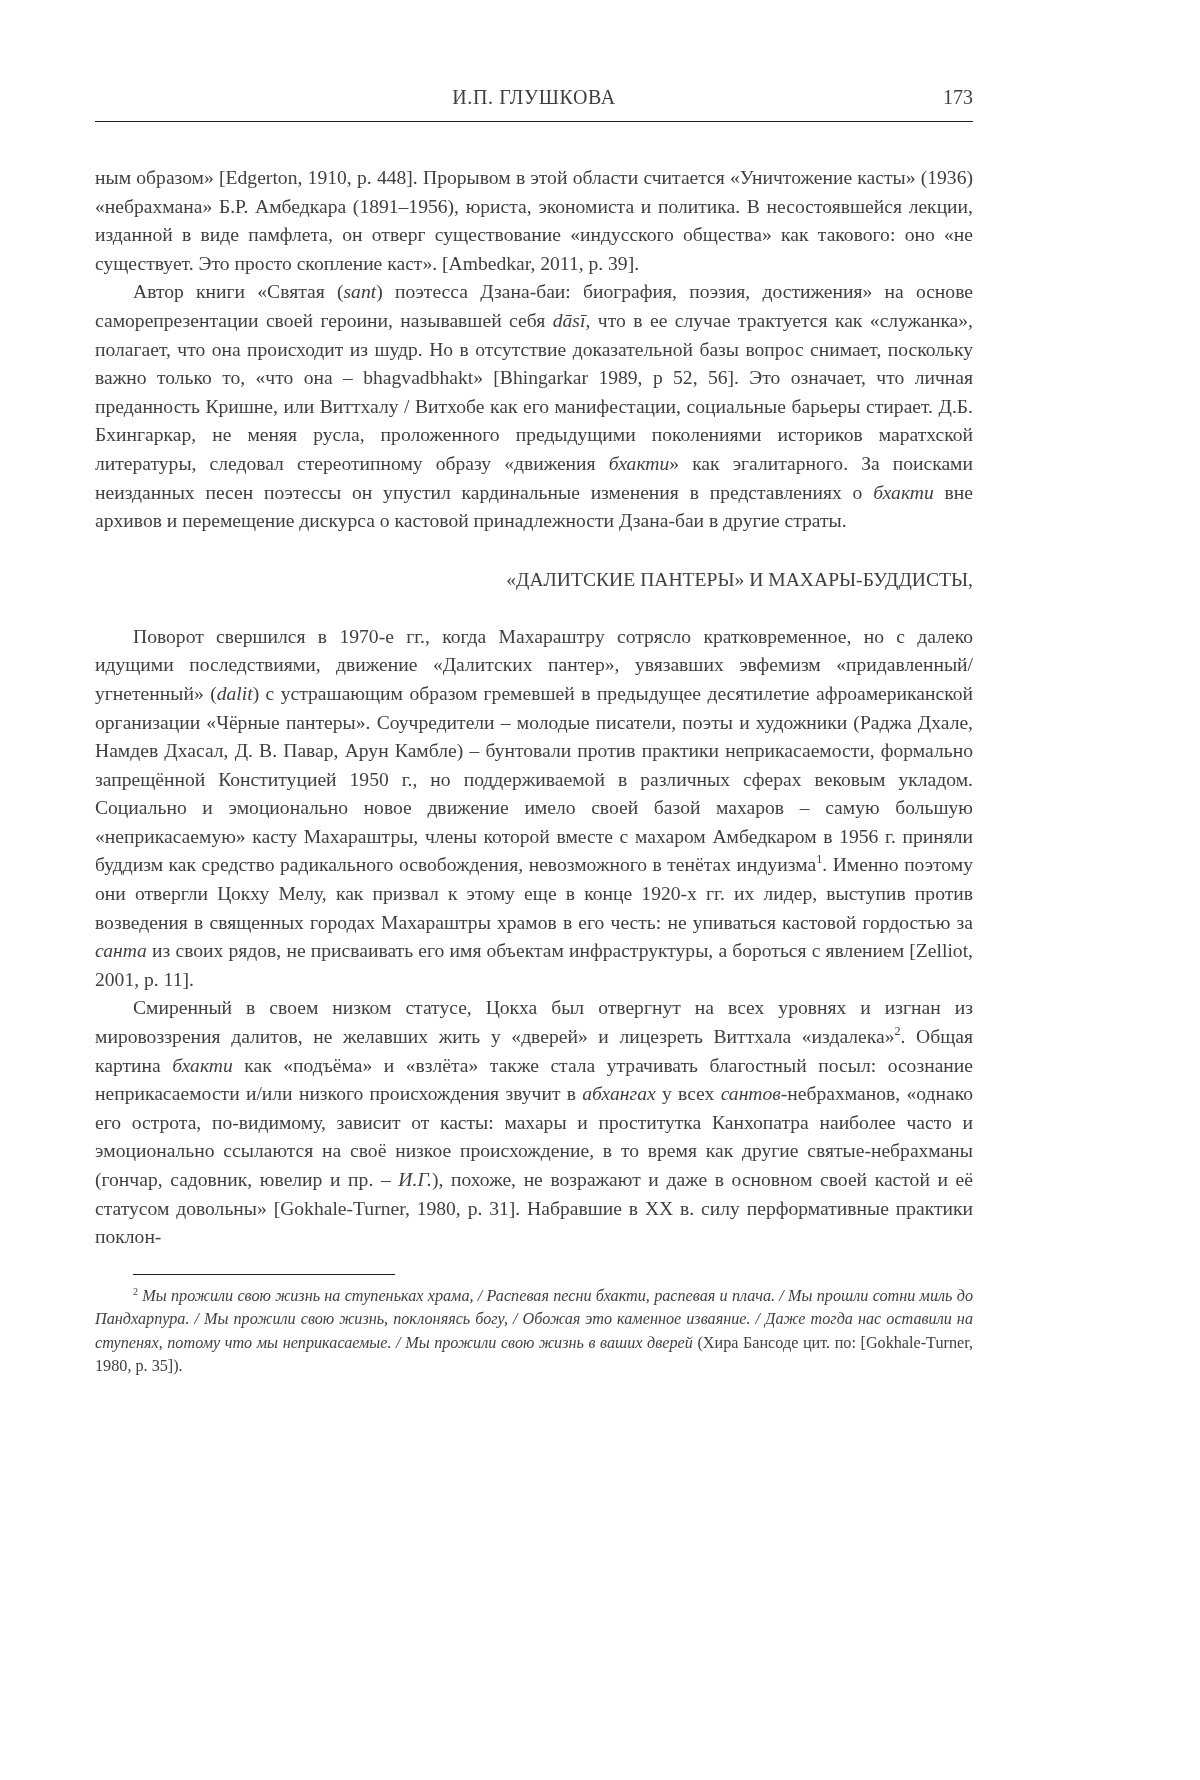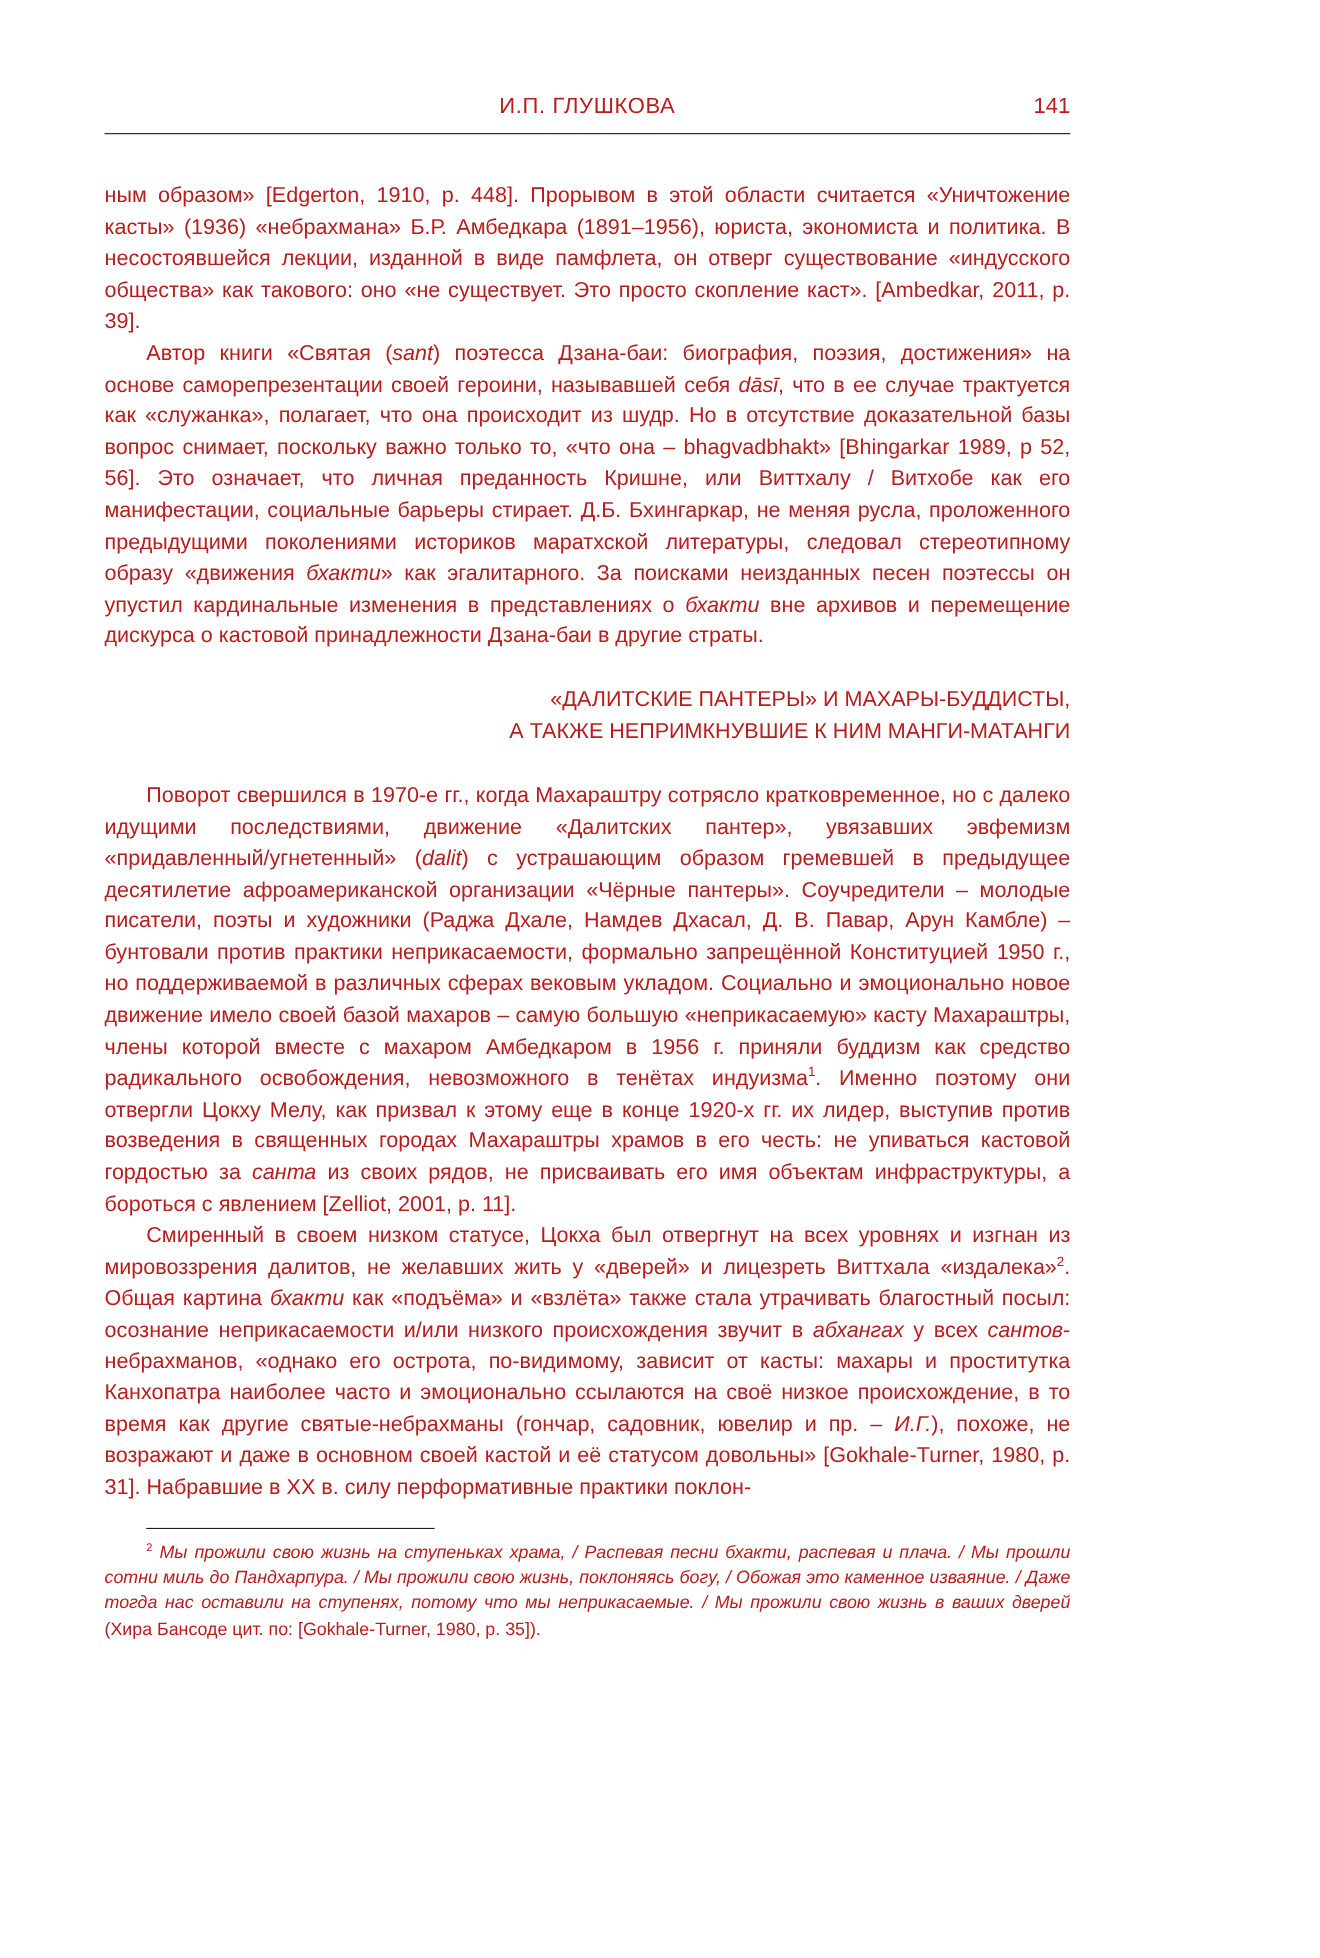--- a/index.html
+++ b/index.html
@@ -3,22 +3,22 @@
 <meta charset="utf-8">
 <style>
   * { box-sizing: border-box; }
   html, body { margin: 0; padding: 0; background: #e8e8e8; }
   .page {
     position: relative;
     width: 1200px;
     height: 1780px;
     margin: 0 auto;
     background: #ffffff;
-    font-family: Liberation Sans, sans-serif;
-    color: #b91c1c;
+    font-family: Liberation Serif, serif;
+    color: #404040;
     overflow: hidden;
   }
   .content {
     position: absolute;
     left: 95px;
     top: 86px;
     width: 878px;
   }
   .page-header { position: relative; height: 28px; }
   .running-title {
@@ -73,31 +73,30 @@
   .footnote { margin: 0; text-indent: 38px; }
 </style>
 </head>
 <body>
 
 <div class="page">
   <div class="content">
 
     <header class="page-header">
       <div class="running-title">И.П. ГЛУШКОВА</div>
-      <div class="page-number">141</div>
+      <div class="page-number">173</div>
     </header>
 
     <hr class="header-rule">
 
     <main class="page-body" id="body-container">
         <p class="para"><span>ным образом» [Edgerton, 1910, p. 448]. Прорывом в этой области считается «Уничтожение касты» (1936) «небрахмана» Б.Р. Амбедкара (1891–1956), юриста, экономиста и политика. В несостоявшейся лекции, изданной в виде памфлета, он отверг существование «индусского общества» как такового: оно «не существует. Это просто скопление каст». [Ambedkar, 2011, p. 39].</span></p>
         <p class="para indent"><span>Автор книги «Святая (</span><span class="it">sant</span><span>) поэтесса Дзана-баи: биография, поэзия, достижения» на основе саморепрезентации своей героини, называвшей себя </span><span class="it">dāsī</span><span>, что в ее случае трактуется как «служанка», полагает, что она происходит из шудр. Но в отсутствие доказательной базы вопрос снимает, поскольку важно только то, «что она – bhagvadbhakt» [Bhingarkar 1989, p 52, 56]. Это означает, что личная преданность Кришне, или Виттхалу / Витхобе как его манифестации, социальные барьеры стирает. Д.Б. Бхингаркар, не меняя русла, проложенного предыдущими поколениями историков маратхской литературы, следовал стереотипному образу «движения </span><span class="it">бхакти</span><span>» как эгалитарного. За поисками неизданных песен поэтессы он упустил кардинальные изменения в представлениях о </span><span class="it">бхакти</span><span> вне архивов и перемещение дискурса о кастовой принадлежности Дзана-баи в другие страты.</span></p>
         <h2 class="section-heading">
           <div>«ДАЛИТСКИЕ ПАНТЕРЫ» И МАХАРЫ-БУДДИСТЫ,</div>
-          <div>А ТАКЖЕ НЕПРИМКНУВШИЕ К НИМ МАНГИ-МАТАНГИ</div>
         </h2>
         <p class="para indent"><span>Поворот свершился в 1970-е гг., когда Махараштру сотрясло кратковременное, но с далеко идущими последствиями, движение «Далитских пантер», увязавших эвфемизм «придавленный/угнетенный» (</span><span class="it">dalit</span><span>) с устрашающим образом гремевшей в предыдущее десятилетие афроамериканской организации «Чёрные пантеры». Соучредители – молодые писатели, поэты и художники (Раджа Дхале, Намдев Дхасал, Д. В. Павар, Арун Камбле) – бунтовали против практики неприкасаемости, формально запрещённой Конституцией 1950 г., но поддерживаемой в различных сферах вековым укладом. Социально и эмоционально новое движение имело своей базой махаров – самую большую «неприкасаемую» касту Махараштры, члены которой вместе с махаром Амбедкаром в 1956 г. приняли буддизм как средство радикального освобождения, невозможного в тенётах индуизма</span><sup class="fn-mark">1</sup><span>. Именно поэтому они отвергли Цокху Мелу, как призвал к этому еще в конце 1920-х гг. их лидер, выступив против возведения в священных городах Махараштры храмов в его честь: не упиваться кастовой гордостью за </span><span class="it">санта</span><span> из своих рядов, не присваивать его имя объектам инфраструктуры, а бороться с явлением [Zelliot, 2001, p. 11].</span></p>
         <p class="para indent"><span>Смиренный в своем низком статусе, Цокха был отвергнут на всех уровнях и изгнан из мировоззрения далитов, не желавших жить у «дверей» и лицезреть Виттхала «издалека»</span><sup class="fn-mark">2</sup><span>. Общая картина </span><span class="it">бхакти</span><span> как «подъёма» и «взлёта» также стала утрачивать благостный посыл: осознание неприкасаемости и/или низкого происхождения звучит в </span><span class="it">абхангах</span><span> у всех </span><span class="it">сантов</span><span>-небрахманов, «однако его острота, по-видимому, зависит от касты: махары и проститутка Канхопатра наиболее часто и эмоционально ссылаются на своё низкое происхождение, в то время как другие святые-небрахманы (гончар, садовник, ювелир и пр. – </span><span class="it">И.Г.</span><span>), похоже, не возражают и даже в основном своей кастой и её статусом довольны» [Gokhale-Turner, 1980, p. 31]. Набравшие в XX в. силу перформативные практики поклон-</span></p>
       </main>
 
     <hr class="footnote-rule">
 
     <section class="footnotes" id="footnotes-container">
         <p class="footnote"><sup class="fn-mark">2</sup><span class="it"> Мы прожили свою жизнь на ступеньках храма, / Распевая песни бхакти, распевая и плача. / Мы прошли сотни миль до Пандхарпура. / Мы прожили свою жизнь, поклоняясь богу, / Обожая это каменное изваяние. / Даже тогда нас оставили на ступенях, потому что мы неприкасаемые. / Мы прожили свою жизнь в ваших дверей</span><span> (Хира Бансоде цит. по: [Gokhale-Turner, 1980, p. 35]).</span></p>
       </section>

